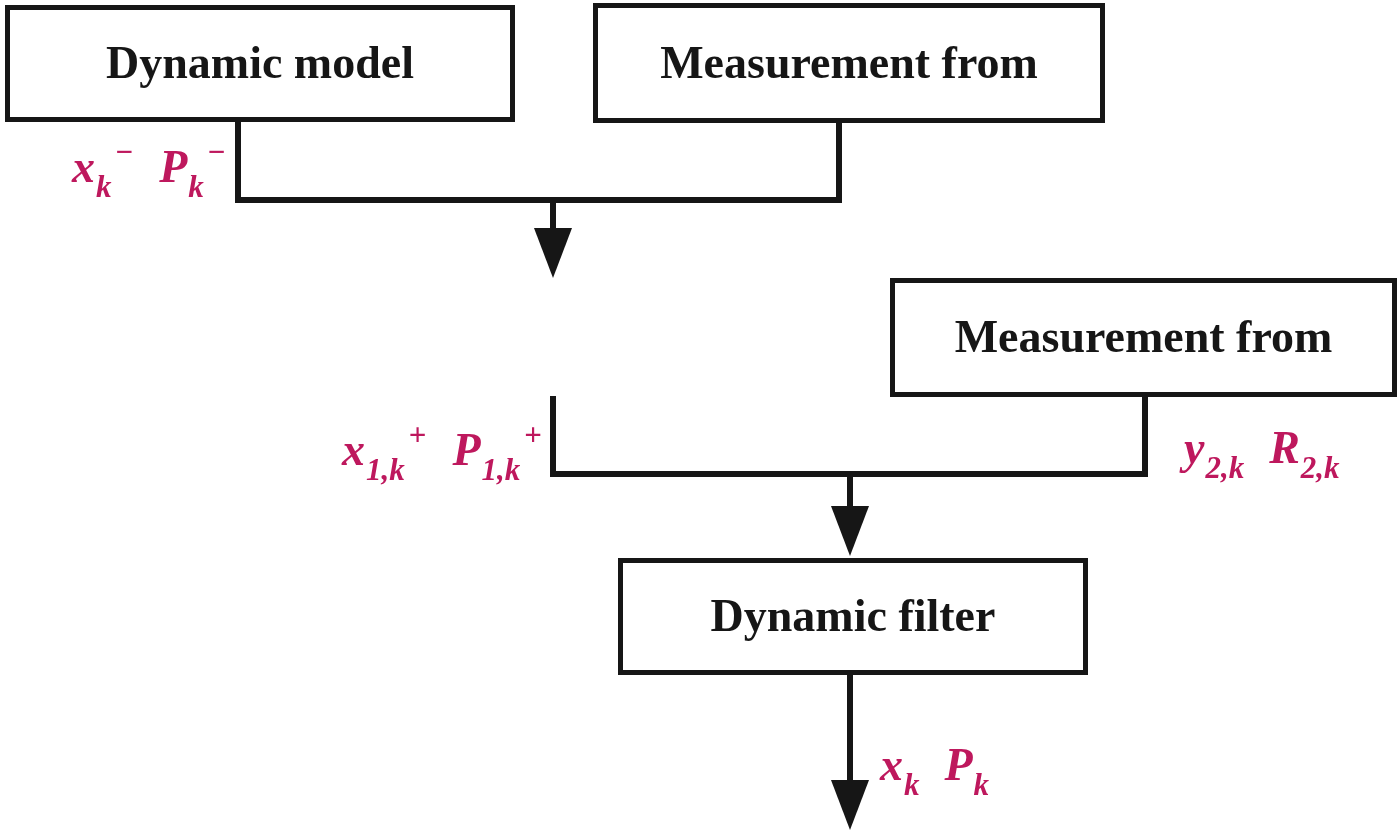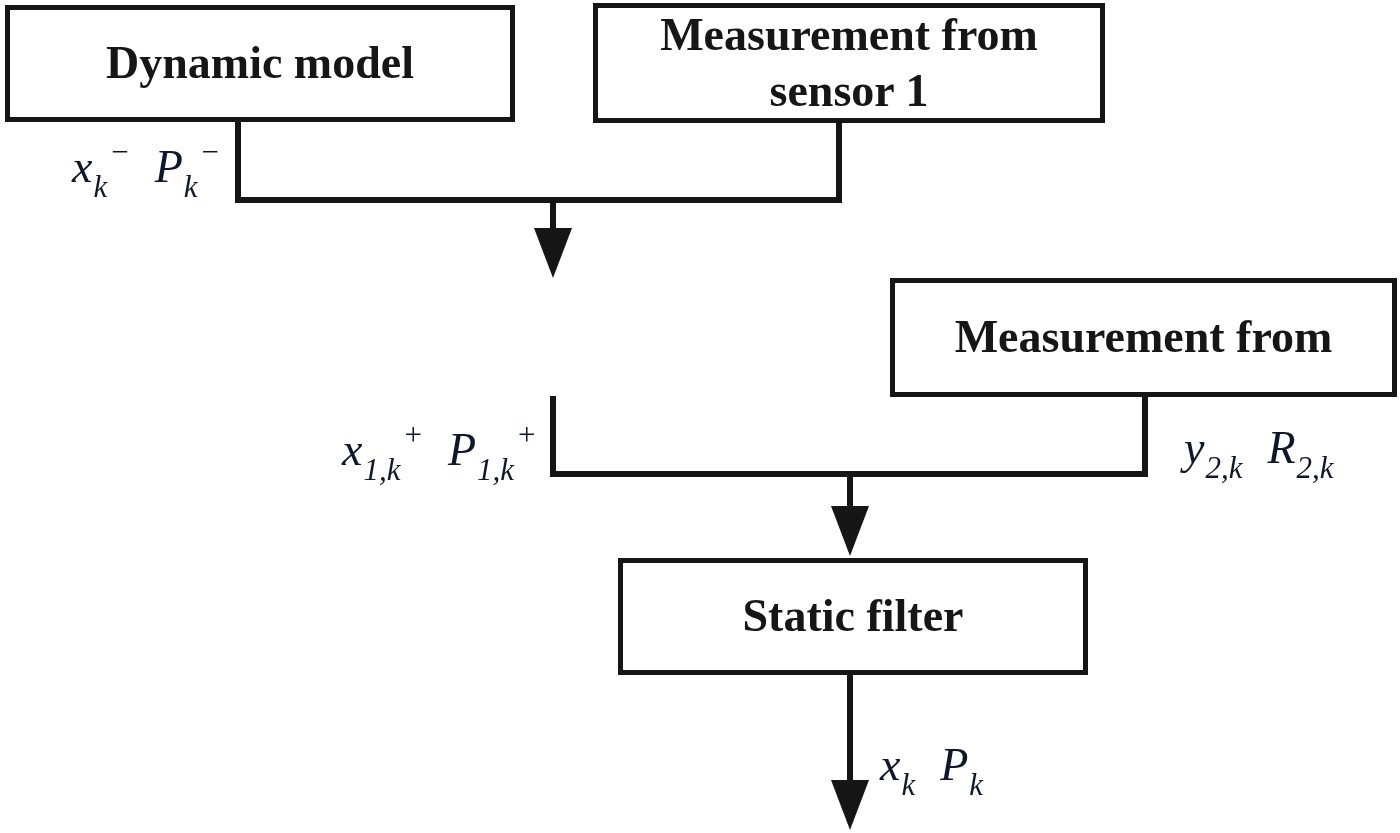--- a/index.html
+++ b/index.html
@@ -39,25 +39,25 @@
   .arrow-down {
     position: absolute;
     width: 0;
     height: 0;
     border-left: 19px solid transparent;
     border-right: 19px solid transparent;
     border-top: 50px solid #161616;
   }
   .mathlabel {
     position: absolute;
-    font-weight: normal;
+    font-weight: bold;
     font-style: italic;
     font-size: 46px;
     white-space: nowrap;
-    color: #0f172a;
+    color: #be185d;
     line-height: 1;
   }
   .mathlabel .term { display: inline-block; }
   .mathlabel .gap { display: inline-block; width: 26px; }
   .mathlabel sub {
     font-size: 31px;
     line-height: 0;
     vertical-align: baseline;
     position: relative;
     top: 15px;
@@ -77,30 +77,29 @@
 <body>
 
 <div id="canvas">
 
   <div class="box" style="left:5px; top:5px; width:510px; height:117px;">
     <span>Dynamic model</span>
   </div>
 
   <div class="box" style="left:593px; top:3px; width:512px; height:120px;">
     <span>Measurement from</span>
-    <span>sensor 1</span>
   </div>
 
 
   <div class="box" style="left:890px; top:278px; width:507px; height:119px;">
     <span>Measurement from</span>
   </div>
 
   <div class="box" style="left:618px; top:558px; width:470px; height:117px;">
-    <span>Static filter</span>
+    <span>Dynamic filter</span>
   </div>
 
   <div class="v-line" style="left:235px; top:120px; width:6px; height:83px;"></div>
   <div class="v-line" style="left:836px; top:121px; width:6px; height:82px;"></div>
   <div class="h-line" style="left:235px; top:197px; width:607px; height:6px;"></div>
   <div class="v-line" style="left:550px; top:203px; width:6px; height:32px;"></div>
   <div class="arrow-down" style="left:534px; top:228px;"></div>
 
   <div class="v-line" style="left:550px; top:396px; width:6px; height:81px;"></div>
   <div class="v-line" style="left:1142px; top:395px; width:6px; height:82px;"></div>

